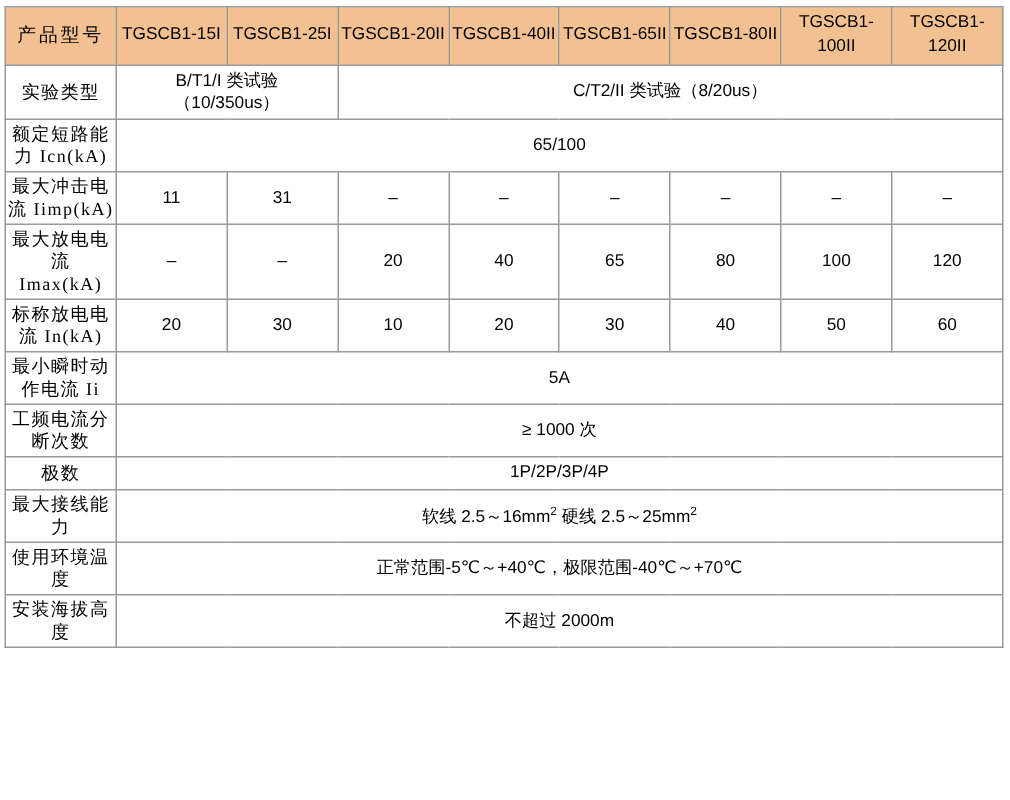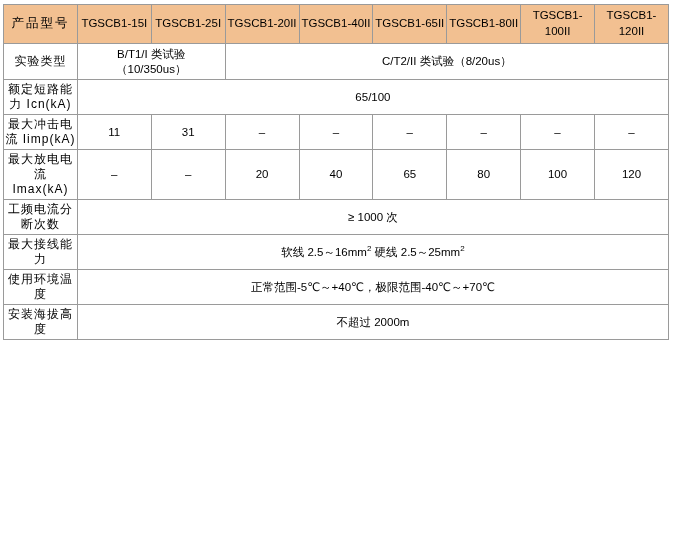--- a/index.html
+++ b/index.html
@@ -45,20 +45,21 @@
     letter-spacing: 0px;
   }
   thead th.model-title {
     font-size: 12.5px;
     letter-spacing: 2px;
   }
   tbody td.rowlabel {
     width: 158px;
     font-size: 12px;
     letter-spacing: 1px;
+    font-family: Liberation Serif, serif;
   }
   tbody tr {
     height: 22px;
   }
   tr.tall {
     height: 36px;
   }
   .sup {
     font-size: 8px;
     vertical-align: super;
@@ -131,22 +132,41 @@
           <td>–</td>
           <td>–</td>
           <td>20</td>
           <td>40</td>
           <td>65</td>
           <td>80</td>
           <td>100</td>
           <td>120</td>
         </tr>
         <tr>
+          <td class="rowlabel">标称放电电流 In(kA)</td>
+          <td>20</td>
+          <td>30</td>
+          <td>10</td>
+          <td>20</td>
+          <td>30</td>
+          <td>40</td>
+          <td>50</td>
+          <td>60</td>
+        </tr>
+        <tr>
+          <td class="rowlabel">最小瞬时动作电流 Ii</td>
+          <td colspan="8">5A</td>
+        </tr>
+        <tr>
           <td class="rowlabel">工频电流分断次数</td>
           <td colspan="8">≥ 1000 次</td>
+        </tr>
+        <tr>
+          <td class="rowlabel">极数</td>
+          <td colspan="8">1P/2P/3P/4P</td>
         </tr>
         <tr>
           <td class="rowlabel">最大接线能力</td>
           <td colspan="8">软线 2.5～16mm<span class="sup">2</span> 硬线 2.5～25mm<span class="sup">2</span></td>
         </tr>
         <tr>
           <td class="rowlabel">使用环境温度</td>
           <td colspan="8">正常范围-5℃～+40℃，极限范围-40℃～+70℃</td>
         </tr>
         <tr>

